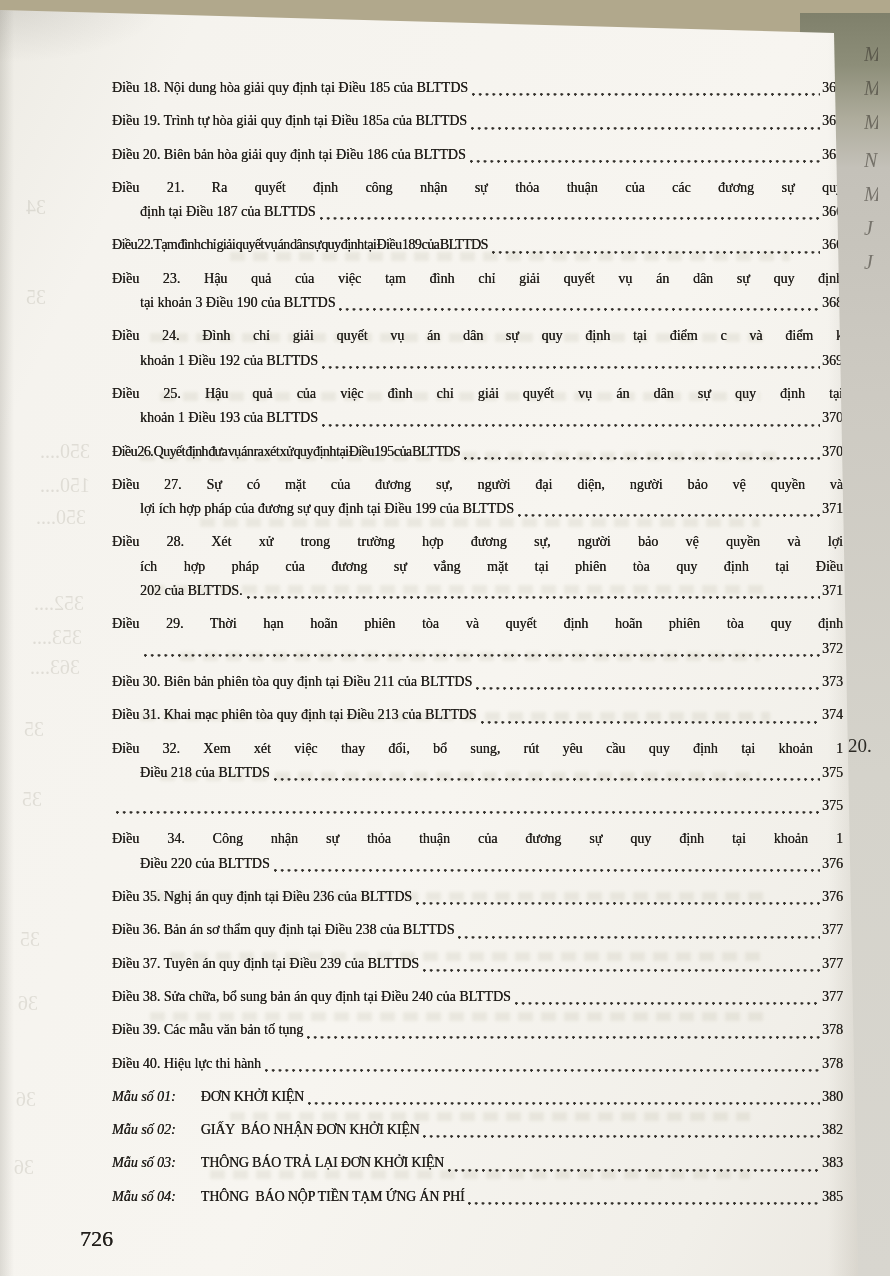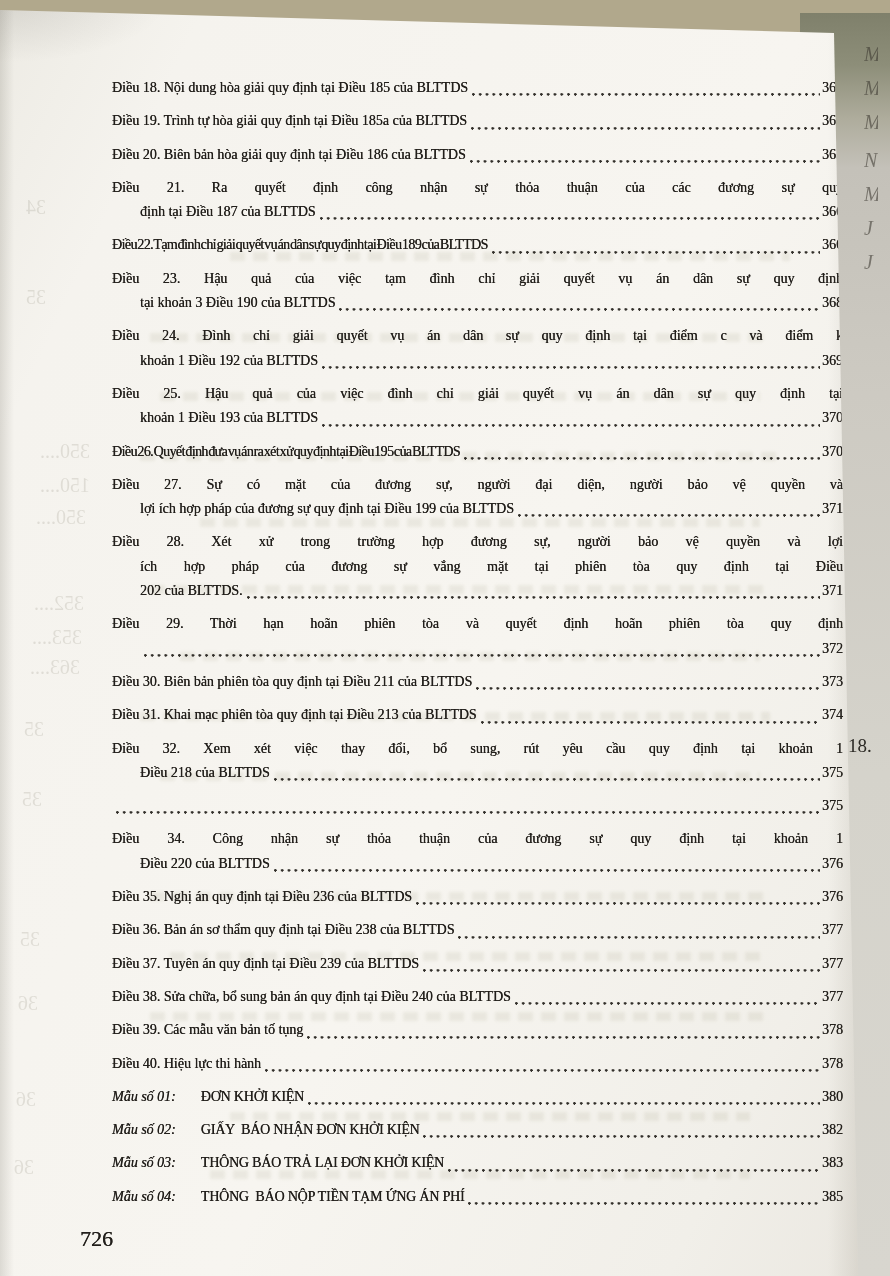--- a/index.html
+++ b/index.html
@@ -53,21 +53,21 @@
 
 <div class="scene">
   <div class="next-page" id="next-page">
       <span class="frag" style="top: 30px;">M</span>
       <span class="frag" style="top: 64px;">M</span>
       <span class="frag" style="top: 98px;">M</span>
       <span class="frag" style="top: 136px;">N</span>
       <span class="frag" style="top: 170px;">M</span>
       <span class="frag" style="top: 204px;">J</span>
       <span class="frag" style="top: 238px;">J</span>
-      <span class="frag strong" style="top: 722px;">18.</span>
+      <span class="frag strong" style="top: 722px;">20.</span>
     </div>
   <div class="page">
     <div id="ghosts">
         <span class="ghost" style="left: 26px; top: 196px;">34</span>
         <span class="ghost" style="left: 26px; top: 286px;">35</span>
         <span class="ghost" style="left: 40px; top: 440px;">350....</span>
         <span class="ghost" style="left: 40px; top: 474px;">150....</span>
         <span class="ghost" style="left: 36px; top: 506px;">350....</span>
         <span class="ghost" style="left: 34px; top: 592px;">352....</span>
         <span class="ghost" style="left: 32px; top: 626px;">353....</span>

